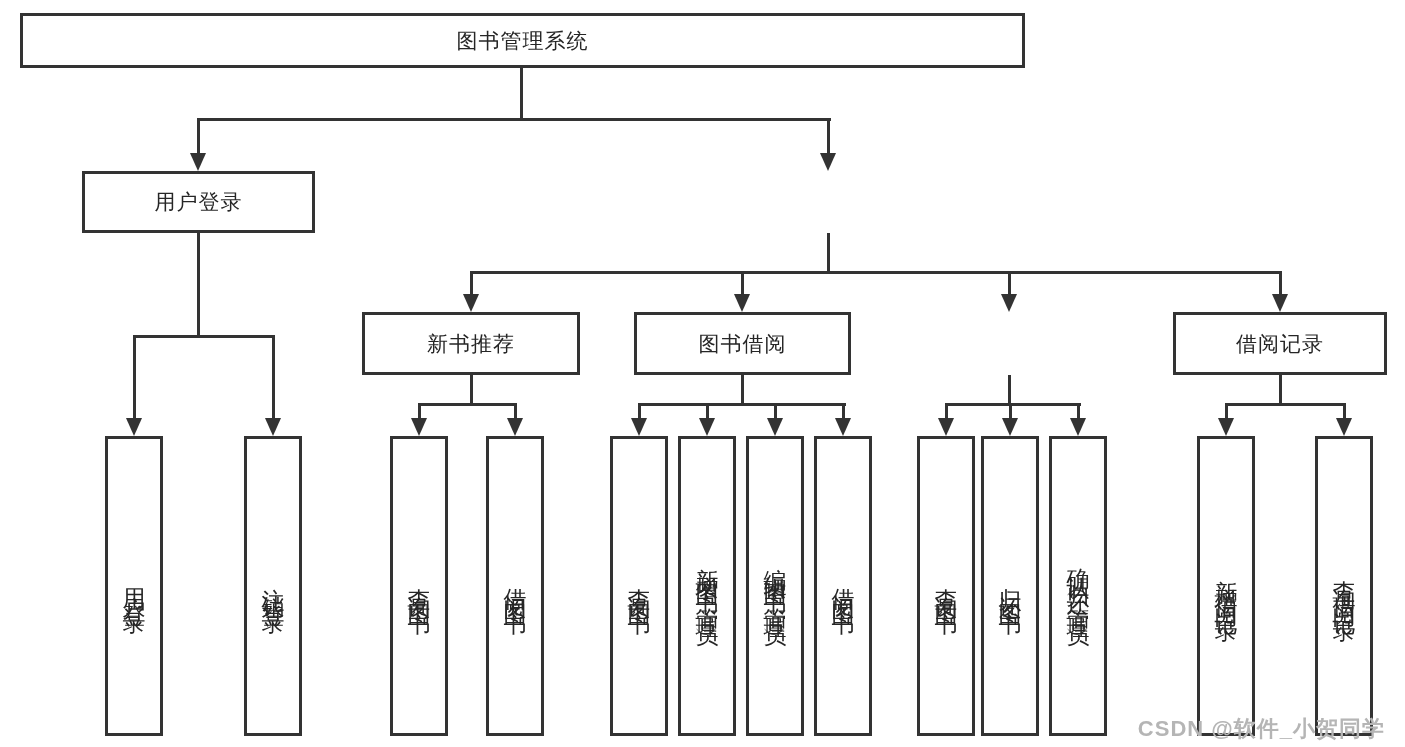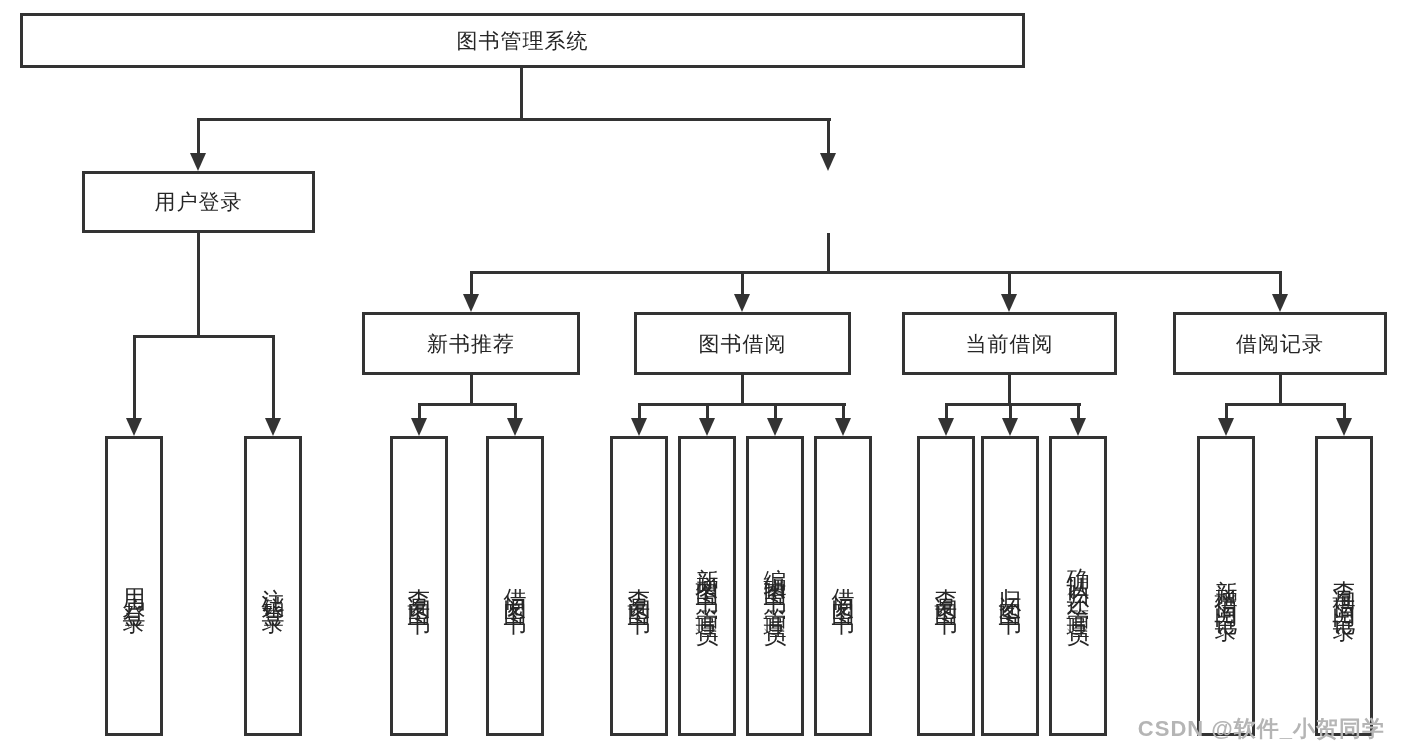--- a/index.html
+++ b/index.html
@@ -75,23 +75,20 @@
   <div class="vline" style="left:1008px;top:271px;height:25px"></div>
   <div class="arrow" style="left:1001px;top:294px"></div>
   <div class="vline" style="left:1279px;top:271px;height:25px"></div>
   <div class="arrow" style="left:1272px;top:294px"></div>
 
   <div class="box" style="left:362px;top:312px;width:218px;height:63px">
     <span class="hlabel">新书推荐</span>
   </div>
   <div class="box" style="left:634px;top:312px;width:217px;height:63px">
     <span class="hlabel">图书借阅</span>
-  </div>
-  <div class="box" style="left:902px;top:312px;width:215px;height:63px">
-    <span class="hlabel">当前借阅</span>
   </div>
   <div class="box" style="left:1173px;top:312px;width:214px;height:63px">
     <span class="hlabel">借阅记录</span>
   </div>
 
   <div class="vline" style="left:470px;top:375px;height:31px"></div>
   <div class="hline" style="left:418px;top:403px;width:99px"></div>
   <div class="vline" style="left:418px;top:403px;height:16px"></div>
   <div class="arrow" style="left:411px;top:418px"></div>
   <div class="vline" style="left:514px;top:403px;height:16px"></div>

